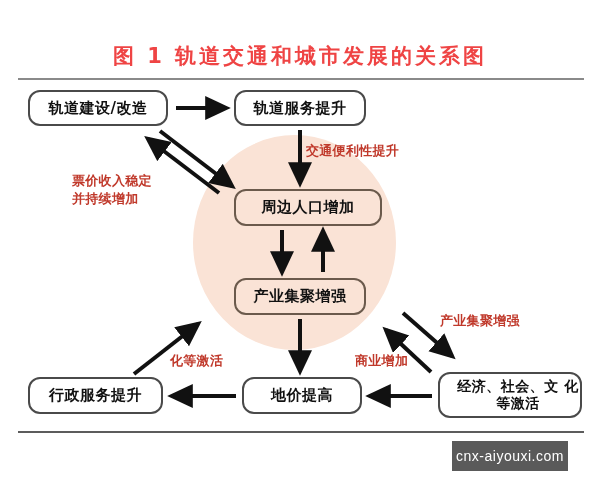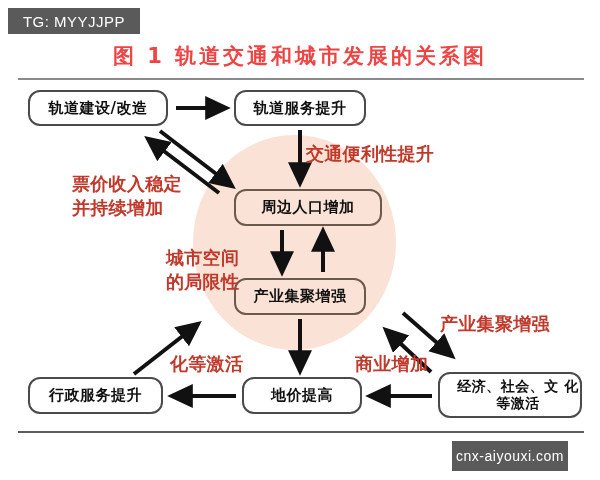--- a/index.html
+++ b/index.html
@@ -107,41 +107,40 @@
   #node-pop        { left: 234px; top: 189px; width: 148px; height: 37px; }
   #node-industry   { left: 234px; top: 278px; width: 132px; height: 37px; }
   #node-admin      { left: 28px;  top: 377px; width: 135px; height: 37px; }
   #node-land       { left: 242px; top: 377px; width: 120px; height: 37px; }
   #node-eco        { left: 438px; top: 372px; width: 144px; height: 46px; font-size: 14px; padding-left: 16px; }
 
   
   .annot {
     position: absolute;
     font-family: "DejaVu Sans", "Liberation Sans", sans-serif;
-    font-size: 18px;
+    font-size: 13px;
     font-weight: bold;
     color: #c0392b;
     line-height: 1.35;
     letter-spacing: 0.3px;
     white-space: pre-line;
   }
   #annot-fare      { left: 72px;  top: 172px; width: 110px; }
   #annot-convenient{ left: 306px; top: 142px; }
   #annot-space     { left: 166px; top: 246px; width: 80px; }
   #annot-employ    { left: 372px; top: 242px; }
   #annot-tax       { left: 170px; top: 352px; }
   #annot-commerce  { left: 355px; top: 352px; }
   #annot-prosper   { left: 440px; top: 312px; }
 </style>
 </head>
 <body>
 
 <div id="page">
 
-  <div class="watermark" id="wm-top">TG: MYYJJPP</div>
 
   <div id="title">图 1  轨道交通和城市发展的关系图</div>
 
   <div class="rule" id="rule-top"></div>
   <div class="rule" id="rule-bottom"></div>
 
   <div id="blob"></div>
 
   <svg id="arrows" viewBox="0 0 600 480">
     <defs>
@@ -191,22 +190,20 @@
   <div class="node" id="node-land">地价提高</div>
 
   <div class="node" id="node-eco">经济、社会、文
 化等激活</div>
 
   <div class="annot" id="annot-fare">票价收入稳定
 并持续增加</div>
 
   <div class="annot" id="annot-convenient">交通便利性提升</div>
 
-  <div class="annot" id="annot-space">城市空间
-的局限性</div>
 
 
   <div class="annot" id="annot-tax">化等激活</div>
 
   <div class="annot" id="annot-commerce">商业增加</div>
 
   <div class="annot" id="annot-prosper">产业集聚增强</div>
 
   <div class="watermark" id="wm-bottom">cnx-aiyouxi.com</div>
 

